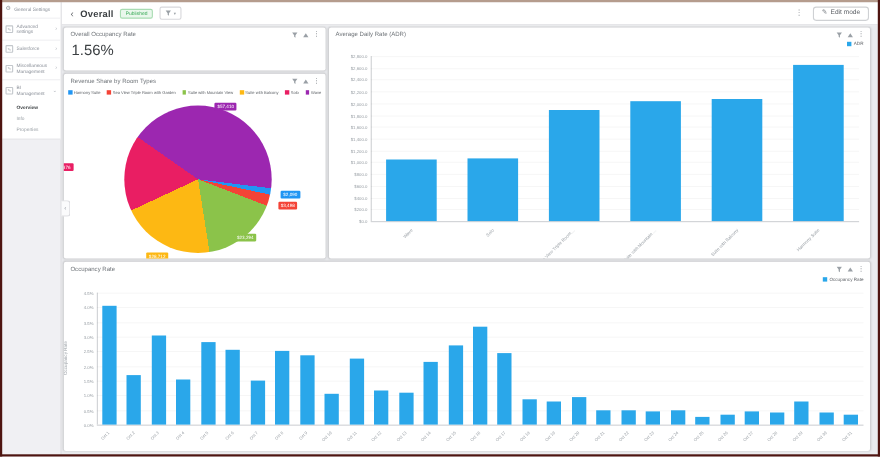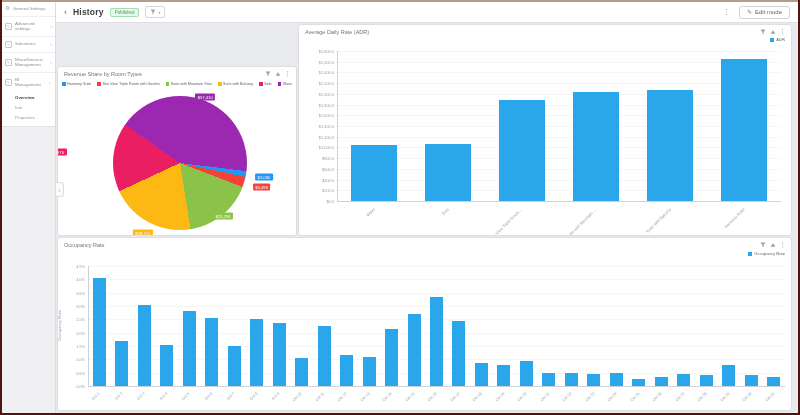--- a/index.html
+++ b/index.html
@@ -106,36 +106,53 @@
         <div class="sub-item active">Overview</div>
         <div class="sub-item">Info</div>
         <div class="sub-item">Properties</div>
       </div>
     </div>
   </aside>
   <div id="collapse-tab">‹</div>
 
   <header id="header">
     <span id="back-btn">‹</span>
-    <span id="page-title">History</span>
+    <span id="page-title">Overall</span>
     <span id="status-badge">Published</span>
     <span id="filter-btn">
       <svg width="6" height="6" viewBox="0 0 10 10">
           <path d="M1 1h8L6 5v4L4 7.5V5z" fill="#9aa0a6"></path>
         </svg>
       <span class="caret">▾</span>
     </span>
     <span id="header-spacer"></span>
     <span id="header-kebab">⋮</span>
     <span id="edit-mode-btn">
       <span class="pencil-glyph">✎</span>
       <span>Edit mode</span>
     </span>
   </header>
 
+  <section class="card" id="card-kpi">
+    <div class="card-title">Overall Occupancy Rate</div>
+    <div class="card-icons">
+      <span class="icon-btn">
+          <svg width="6" height="6" viewBox="0 0 10 10">
+            <path d="M1 1h8L6 5v4L4 7.5V5z" fill="#9aa0a6"></path>
+          </svg>
+        </span>
+      <span class="icon-btn">
+          <svg width="6" height="6" viewBox="0 0 10 10">
+            <path d="M5 2l4 6H1z" fill="#9aa0a6"></path>
+          </svg>
+        </span>
+      <span class="kebab">⋮</span>
+    </div>
+    <div id="kpi-value">1.56%</div>
+  </section>
 
   <section class="card" id="card-pie">
     <div class="card-title">Revenue Share by Room Types</div>
     <div class="card-icons">
       <span class="icon-btn">
           <svg width="6" height="6" viewBox="0 0 10 10">
             <path d="M1 1h8L6 5v4L4 7.5V5z" fill="#9aa0a6"></path>
           </svg>
         </span>
       <span class="icon-btn">

